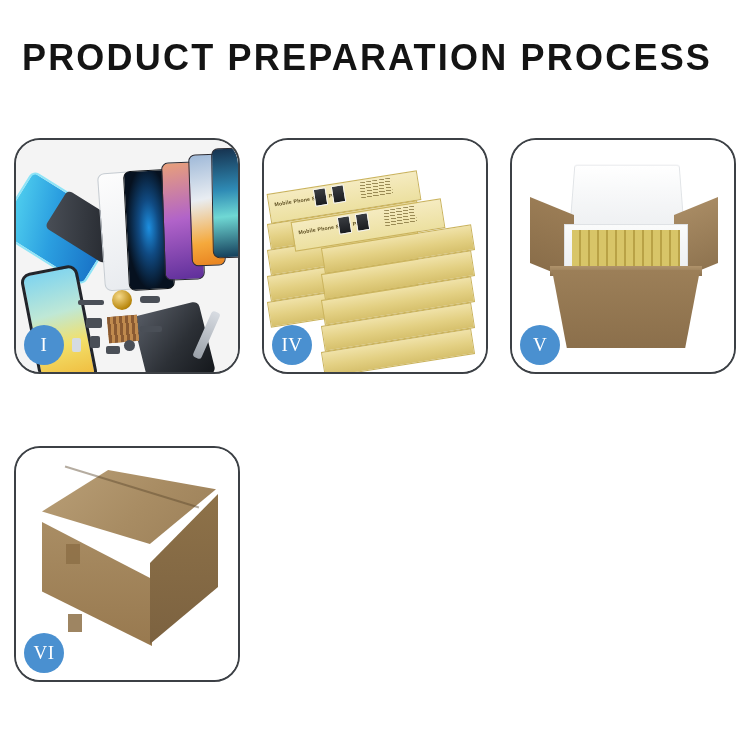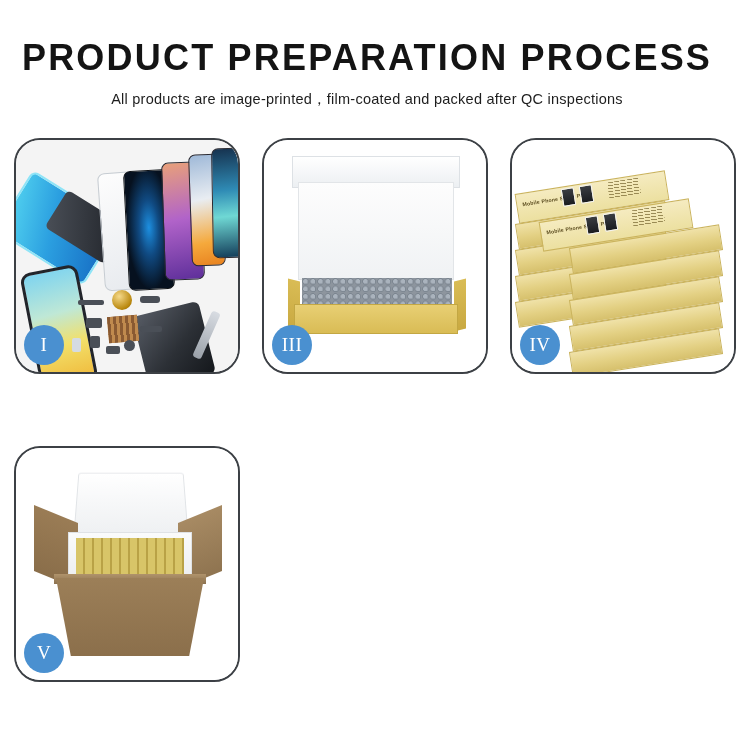--- a/index.html
+++ b/index.html
@@ -265,21 +265,20 @@
     position: absolute; background: #8d7046; opacity: .85;
   }
 </style>
 </head>
 <body>
 
 <div class="page">
 
   <div class="header">
     <div class="title">PRODUCT PREPARATION PROCESS</div>
-    <div class="subtitle">All products are image-printed，film-coated and packed after QC inspections</div>
   </div>
 
   <div class="grid">
 
     <div class="card">
       <div class="card-inner p1">
         <div class="scr s1"></div>
         <div class="scr s1b"></div>
         <div class="scr s2"></div>
         <div class="scr s3"></div>
@@ -297,31 +296,20 @@
         <div class="part" style="left:90px;top:206px;width:14px;height:8px;"></div>
         <div class="part" style="left:108px;top:200px;width:11px;height:11px;border-radius:50%;"></div>
         <div class="part" style="left:124px;top:186px;width:22px;height:6px;"></div>
         <div class="part" style="left:56px;top:198px;width:9px;height:14px;background:#d5dbe2;"></div>
         <div class="tool"></div>
       </div>
       <div class="badge">I</div>
     </div>
 
 
-    <div class="card">
-      <div class="card-inner p3">
-        <div class="b3-lid"></div>
-        <div class="b3-foam"></div>
-        <div class="b3-lflap"></div>
-        <div class="b3-rflap"></div>
-        <div class="b3-bubbles"></div>
-        <div class="b3-front"></div>
-      </div>
-      <div class="badge">III</div>
-    </div>
 
     <div class="card">
       <div class="card-inner p4">
 
         <div class="stackbox" style="left:4px;top:72px;transform:rotate(-9deg);"></div>
         <div class="stackbox" style="left:4px;top:98px;transform:rotate(-9deg);"></div>
         <div class="stackbox" style="left:4px;top:124px;transform:rotate(-9deg);"></div>
         <div class="stackbox" style="left:4px;top:150px;transform:rotate(-9deg);"></div>
 
         <div class="stackbox" style="left:58px;top:96px;transform:rotate(-9deg);"></div>
@@ -351,15 +339,26 @@
         <div class="v-lflap"></div>
         <div class="v-rflap"></div>
         <div class="v-foambox"></div>
         <div class="v-contents"></div>
         <div class="v-rim"></div>
         <div class="v-body"></div>
       </div>
       <div class="badge">V</div>
     </div>
 
+    <div class="card">
+      <div class="card-inner p6">
+        <div class="c-top"></div>
+        <div class="c-left"></div>
+        <div class="c-right"></div>
+        <div class="c-seam"></div>
+        <div class="c-tape" style="left:50px;top:96px;width:14px;height:20px;"></div>
+        <div class="c-tape" style="left:52px;top:166px;width:14px;height:18px;"></div>
+      </div>
+      <div class="badge">VI</div>
+    </div>
 
   </div>
 </div>
 
 </body></html>

